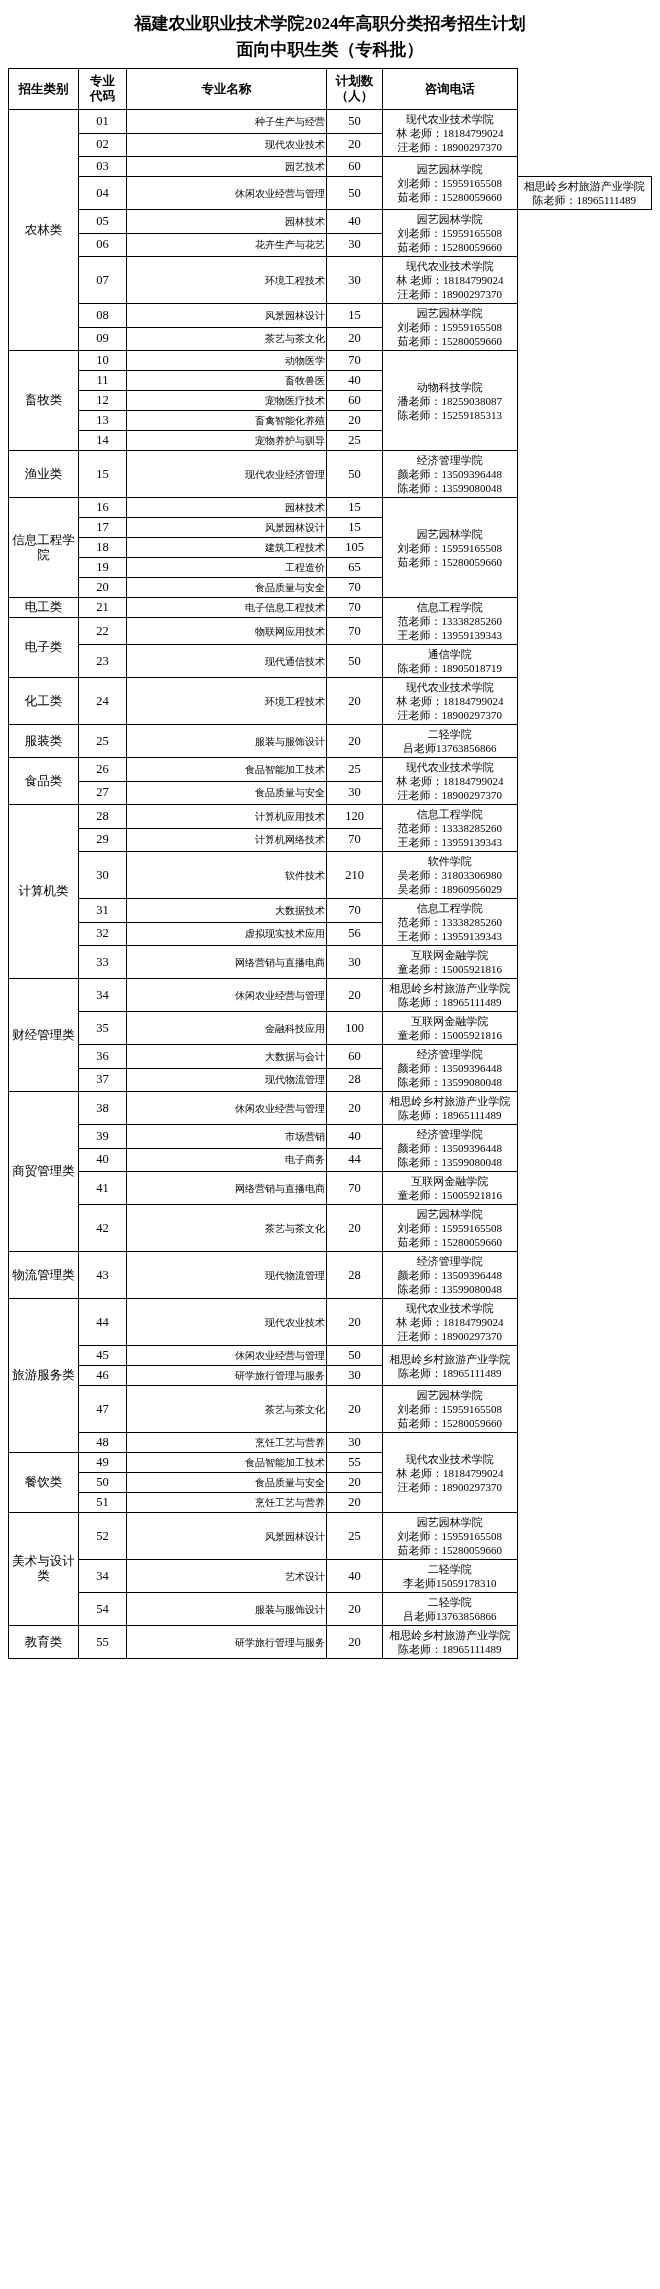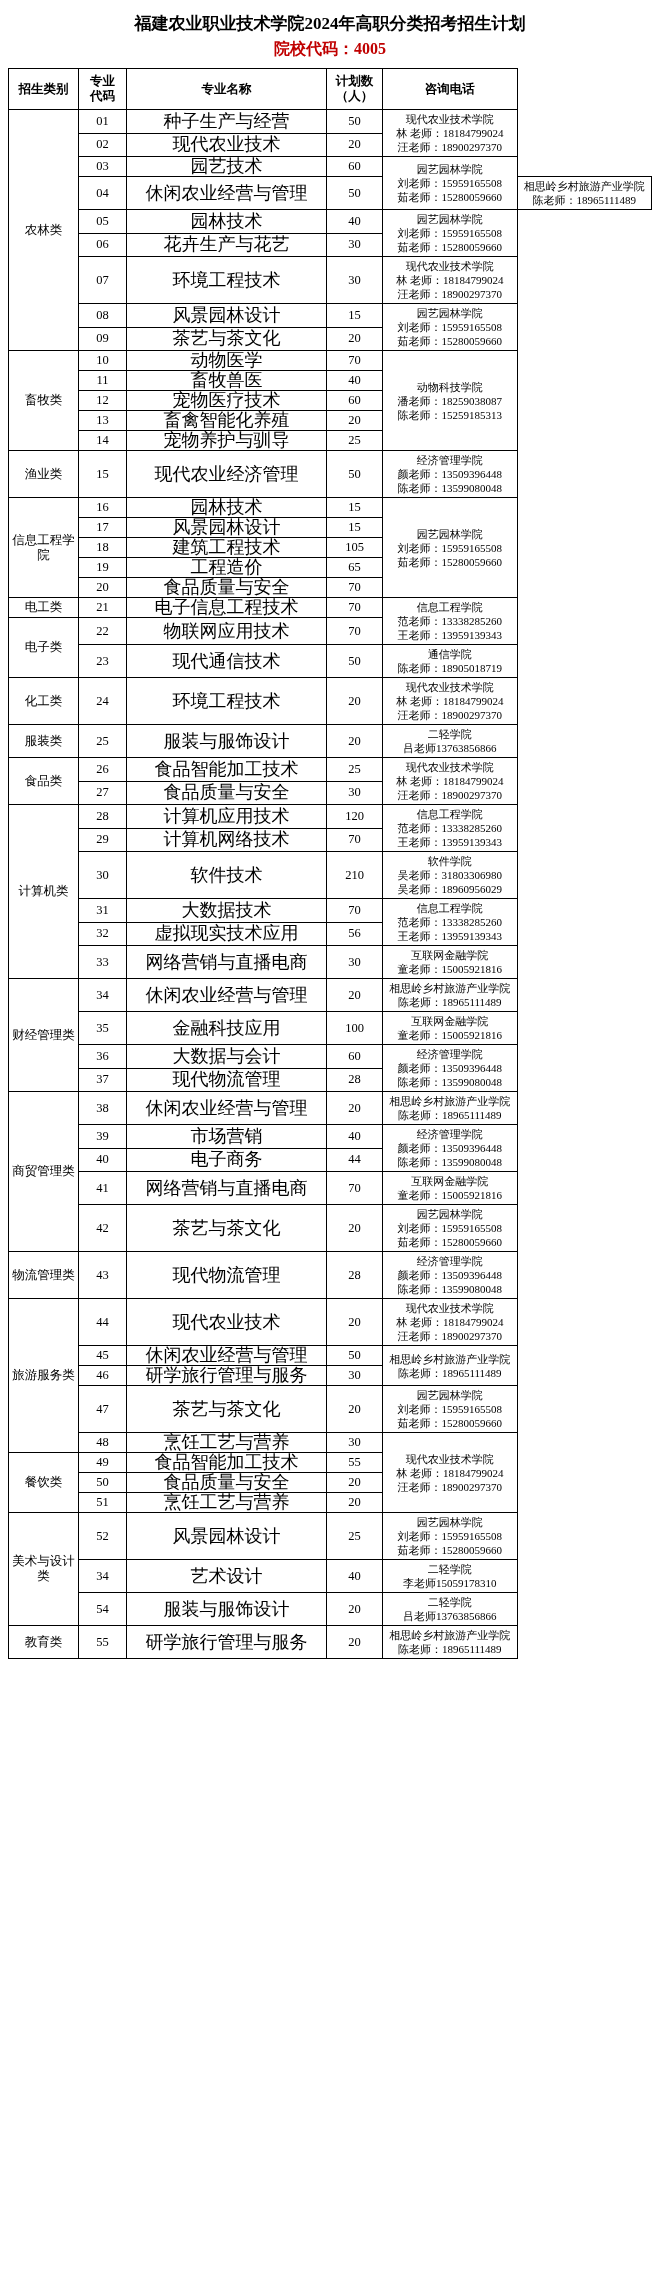--- a/index.html
+++ b/index.html
@@ -48,40 +48,40 @@
     word-break:break-all;
   }
   thead th{
     font-weight:bold;
     font-size:12.5px;
     height:38px;
     padding:1px;
   }
   td.cat{font-size:12.5px;}
   td.code-c{font-size:12.5px;}
-  td.major{font-size:18px;}
+  td.major{font-size:10px;text-align:right;}
   td.num{font-size:12.5px;}
   td.tel{
     font-size:11px;
     line-height:14px;
     padding:2px 2px;
   }
   .col1{width:70px;}
   .col2{width:48px;}
   .col3{width:200px;}
   .col4{width:56px;}
   .col5{width:auto;}
   .tel-line{display:block;white-space:nowrap;}
 </style>
 </head>
 <body>
 
 <div class="page">
   <div class="title">福建农业职业技术学院2024年高职分类招考招生计划</div>
-  <div class="code">院校代码：4005</div>
+  <div class="subtitle">面向中职生类（专科批）</div>
 
   <table>
     <colgroup>
       <col class="col1">
         <col class="col2">
         <col class="col3">
         <col class="col4">
         <col class="col5">
     </colgroup>
     <thead>

